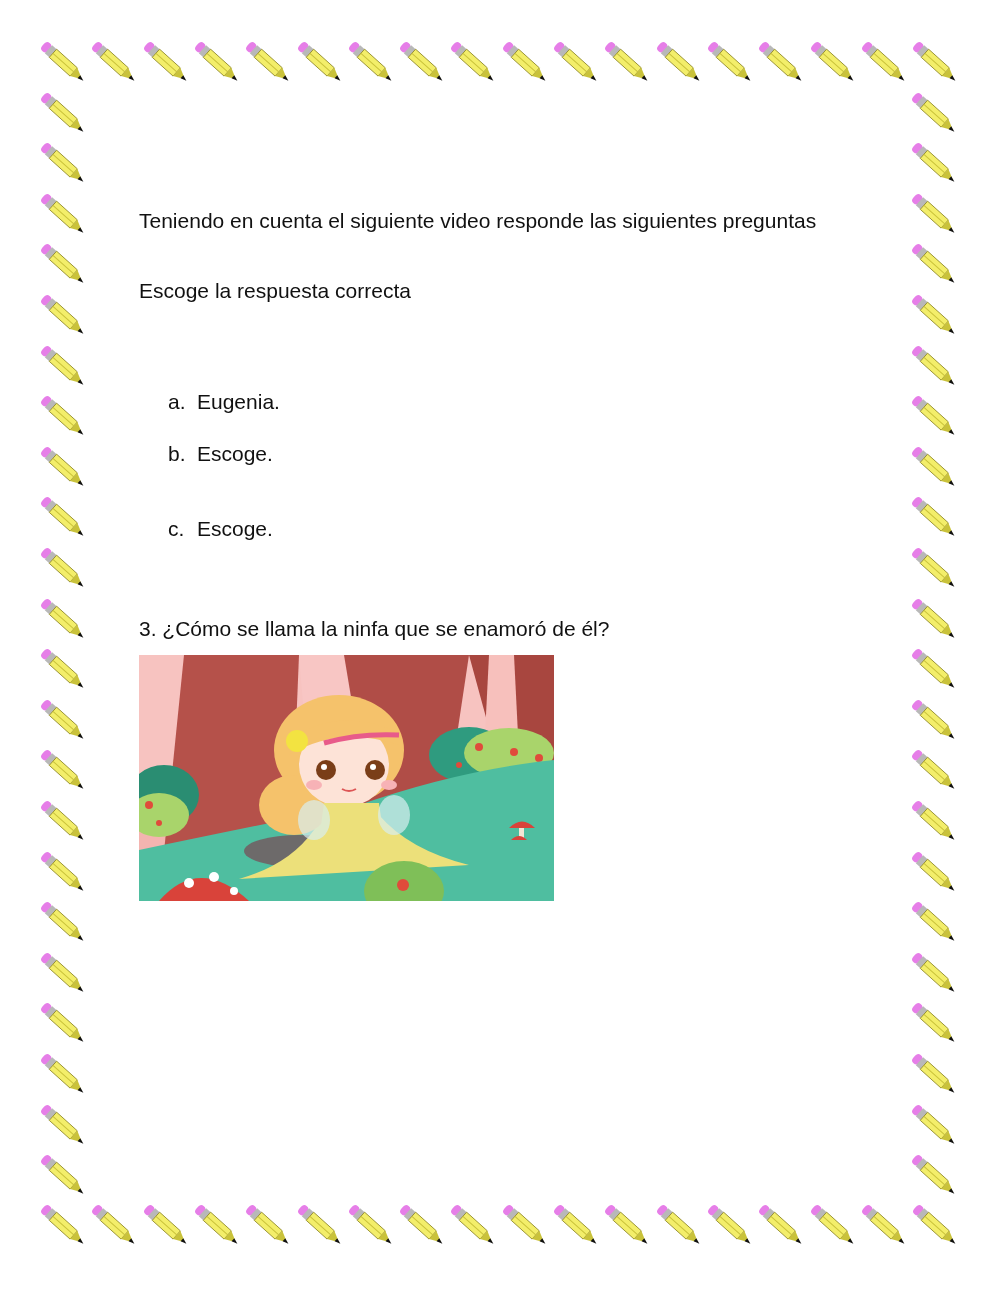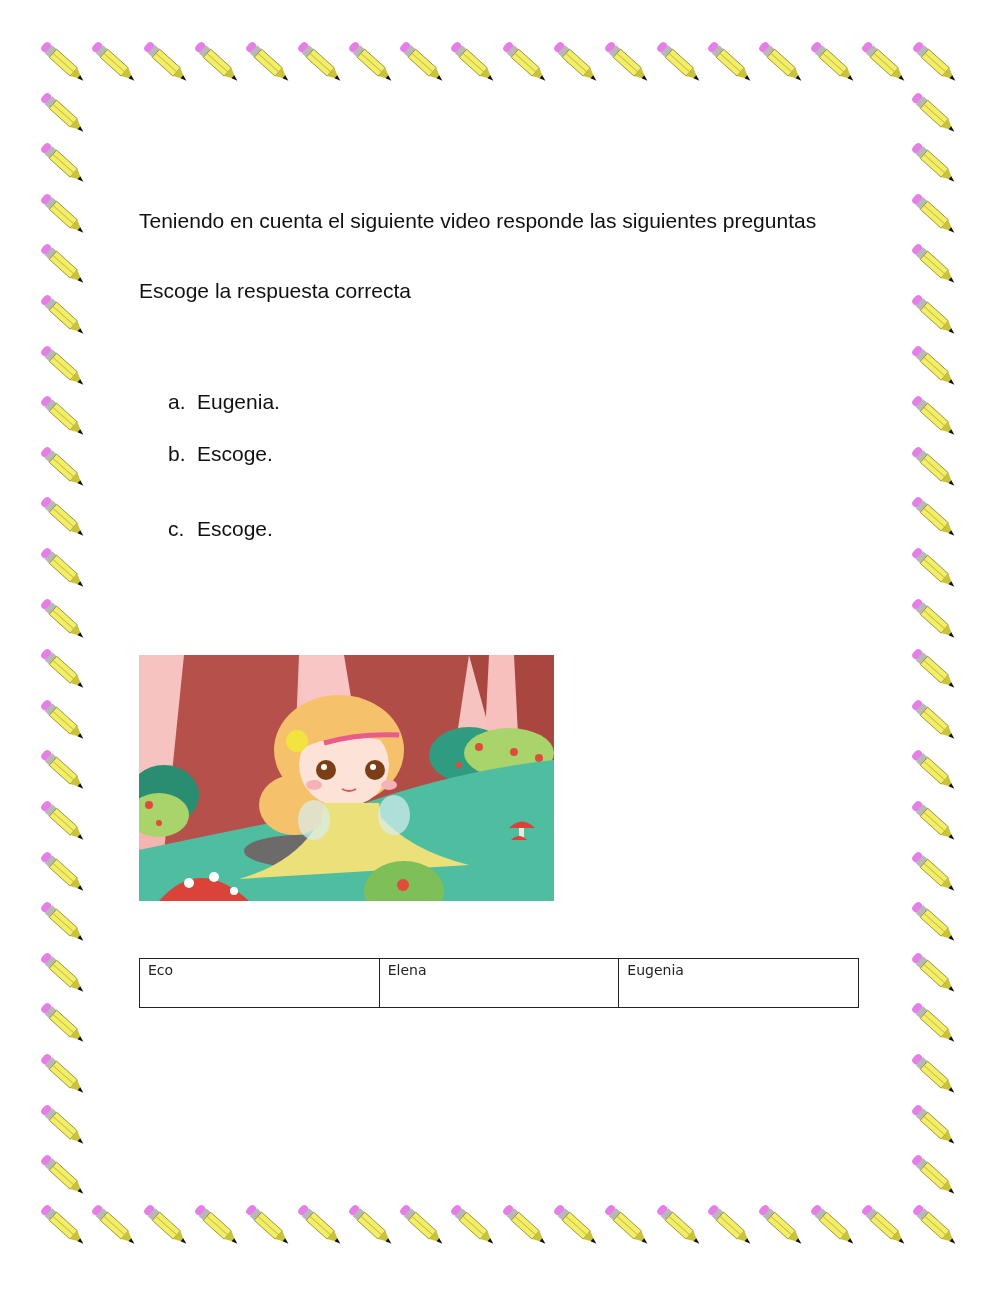--- a/index.html
+++ b/index.html
@@ -832,20 +832,21 @@
   <div class="opt" style="top:388px;">
     <span class="lbl">a.</span><span>Eugenia.</span>
   </div>
   <div class="opt" style="top:440px;">
     <span class="lbl">b.</span><span>Escoge.</span>
   </div>
   <div class="opt" style="top:515px;">
     <span class="lbl">c.</span><span>Escoge.</span>
   </div>
 
+  <div class="txt q3">3. ¿Cómo se llama la ninfa que se enamoró de él?</div>
 
   <div class="illustration">
     <svg width="415" height="246" viewBox="0 0 415 246" xmlns="http://www.w3.org/2000/svg">
       <rect width="415" height="246" fill="#f4b4b0"></rect>
       <rect x="0" y="0" width="415" height="120" fill="#f7c3c0"></rect>
 
       <path d="M45 0 L160 0 L150 246 L20 246 Z" fill="#b5514a"></path>
       <path d="M200 0 L330 0 L300 200 L210 200 Z" fill="#b04d47"></path>
       <path d="M160 0 L205 0 L225 120 L170 120 Z" fill="#f8c6c4"></path>
       <path d="M330 0 L415 0 L415 110 L360 110 Z" fill="#a8463f"></path>
@@ -894,22 +895,13 @@
         <circle cx="95" cy="236" r="4" fill="#fff"></circle>
       <path d="M370 173 Q383 160 396 173 Z" fill="#d9433a"></path>
       <rect x="380" y="173" width="5" height="10" fill="#f3e6d4"></rect>
       <path d="M372 185 Q380 177 388 185 Z" fill="#d9433a"></path>
 
       <ellipse cx="265" cy="236" rx="40" ry="30" fill="#7fbf58"></ellipse>
       <circle cx="264" cy="230" r="6" fill="#e04b3b"></circle>
     </svg>
   </div>
 
-  <table class="answers">
-    <tbody>
-        <tr>
-      <td>Eco</td>
-      <td>Elena</td>
-      <td>Eugenia</td>
-    </tr>
-  </tbody>
-    </table>
 </div>
 
 </body></html>

